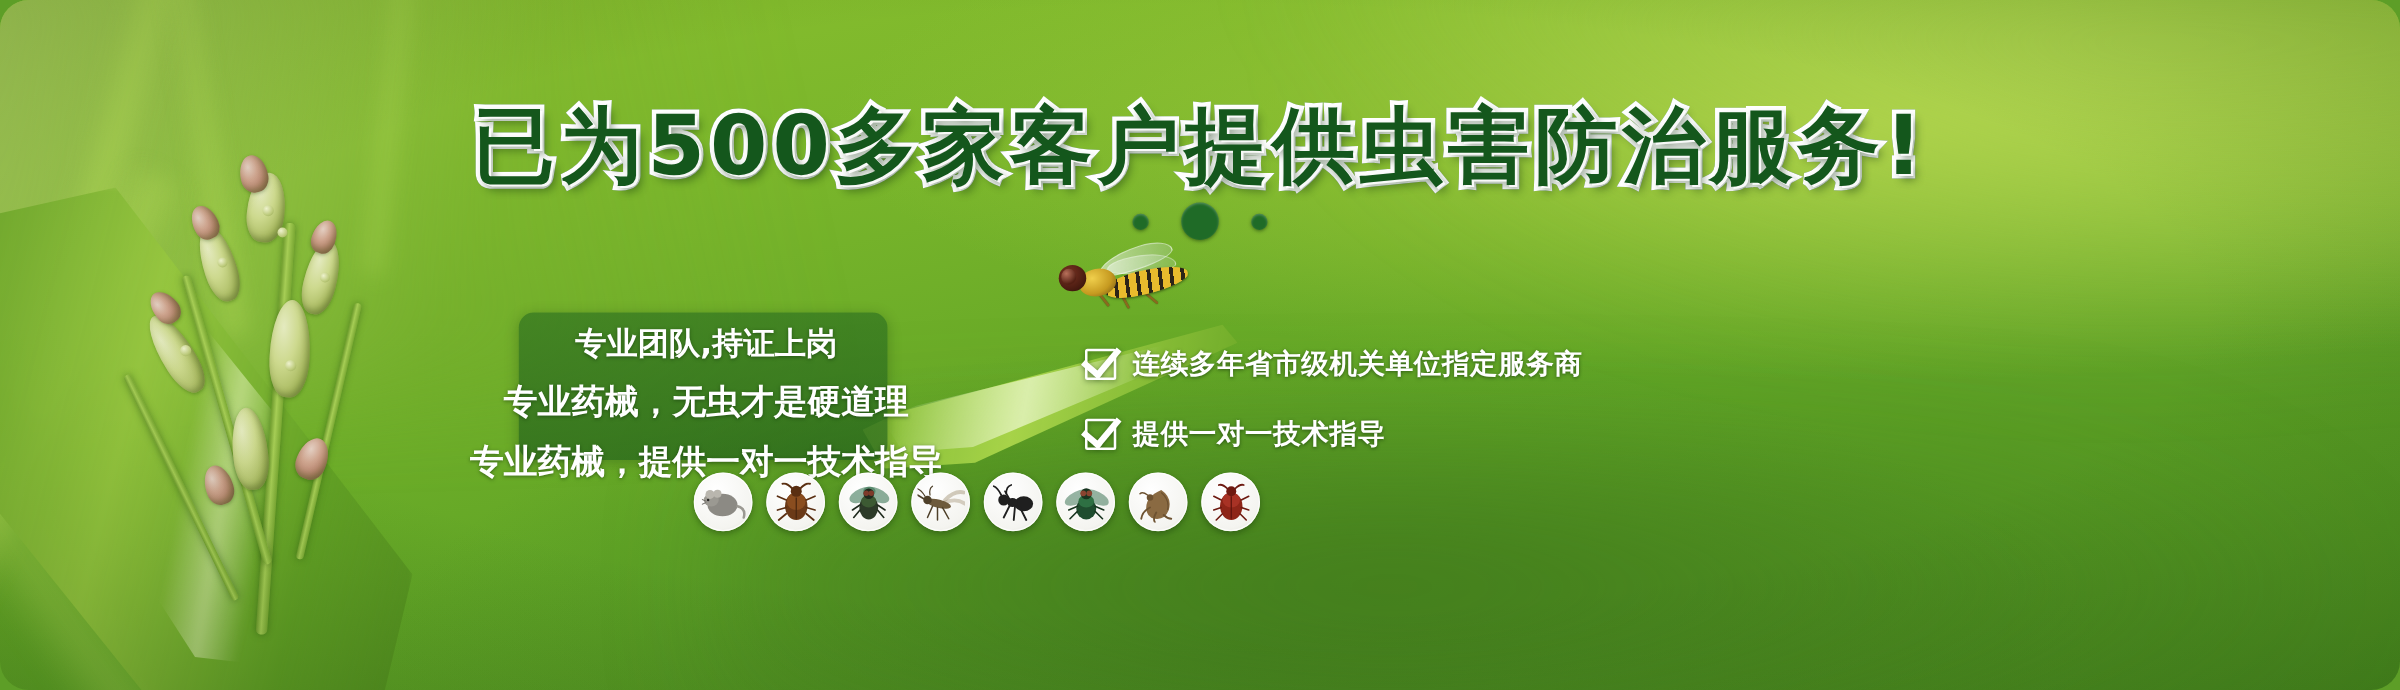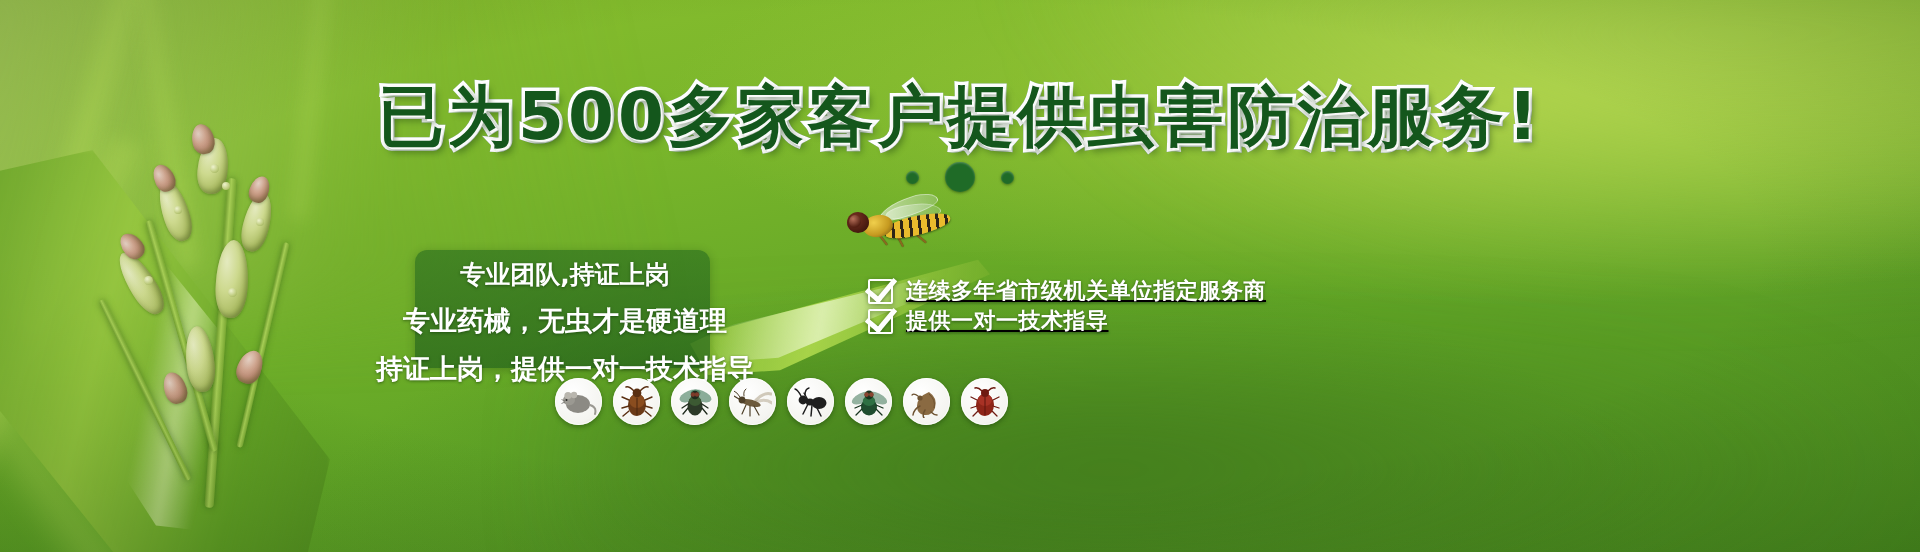--- a/index.html
+++ b/index.html
@@ -5,20 +5,21 @@
   * { margin:0; padding:0; box-sizing:border-box; }
   html,body { width:1920px; height:552px; overflow:hidden; }
   body {
     font-family:"Liberation Sans", sans-serif;
     background:#5d9e27;
     position:relative;
   }
   #banner {
     position:absolute; left:0; top:0; width:1920px; height:552px;
     overflow:hidden;
+    border-radius:23px;
   }
 
   
   .bg-base {
     position:absolute; inset:0;
     background:
       radial-gradient(ellipse 70% 60% at 78% 18%, #9fc93a 0%, rgba(159,201,58,0) 62%),
       radial-gradient(ellipse 55% 70% at 52% 95%, #4d8c22 0%, rgba(77,140,34,0) 65%),
       linear-gradient(168deg, #8cc02f 0%, #7ab62b 28%, #61a526 58%, #4b8d20 100%);
   }
@@ -189,21 +190,21 @@
     text-shadow:0 1px 3px rgba(15,45,10,.55);
     font-family:"DejaVu Sans", sans-serif;
   }
   .pline.l1 { font-size:25px; letter-spacing:0px; }
   .pline.l2 { font-size:27px; }
   .pline.l3 { font-size:27px; }
 
   
   .checklist {
     position:absolute; left:868px; top:276px; width:440px;
-    display:flex; flex-direction:column; text-decoration:underline;
+    display:flex; flex-direction:column; gap:26px;
   }
   .check-row { display:flex; align-items:center; gap:13px; }
   .check-box {
     width:25px; height:25px; flex:0 0 25px;
     border:2px solid #ffffff; border-radius:2px;
     position:relative;
     filter:drop-shadow(0 1px 2px rgba(10,40,6,.5));
   }
   .check-box::after {
     content:""; position:absolute; left:2px; top:-9px;
@@ -302,21 +303,21 @@
   <div class="dots">
     <span class="dot small"></span>
     <span class="dot big"></span>
     <span class="dot small"></span>
   </div>
 
   <div class="panel"></div>
   <div class="panel-lines">
     <div class="pline l1">专业团队,持证上岗</div>
     <div class="pline l2">专业药械，无虫才是硬道理</div>
-    <div class="pline l3">持证上岗，提供一对一技术指导</div>
+    <div class="pline l3">专业药械，提供一对一技术指导</div>
   </div>
 
   <div class="checklist">
     <div class="check-row">
       <span class="check-box"></span>
       <span class="check-text">连续多年省市级机关单位指定服务商</span>
     </div>
     <div class="check-row">
       <span class="check-box"></span>
       <span class="check-text">提供一对一技术指导</span>

